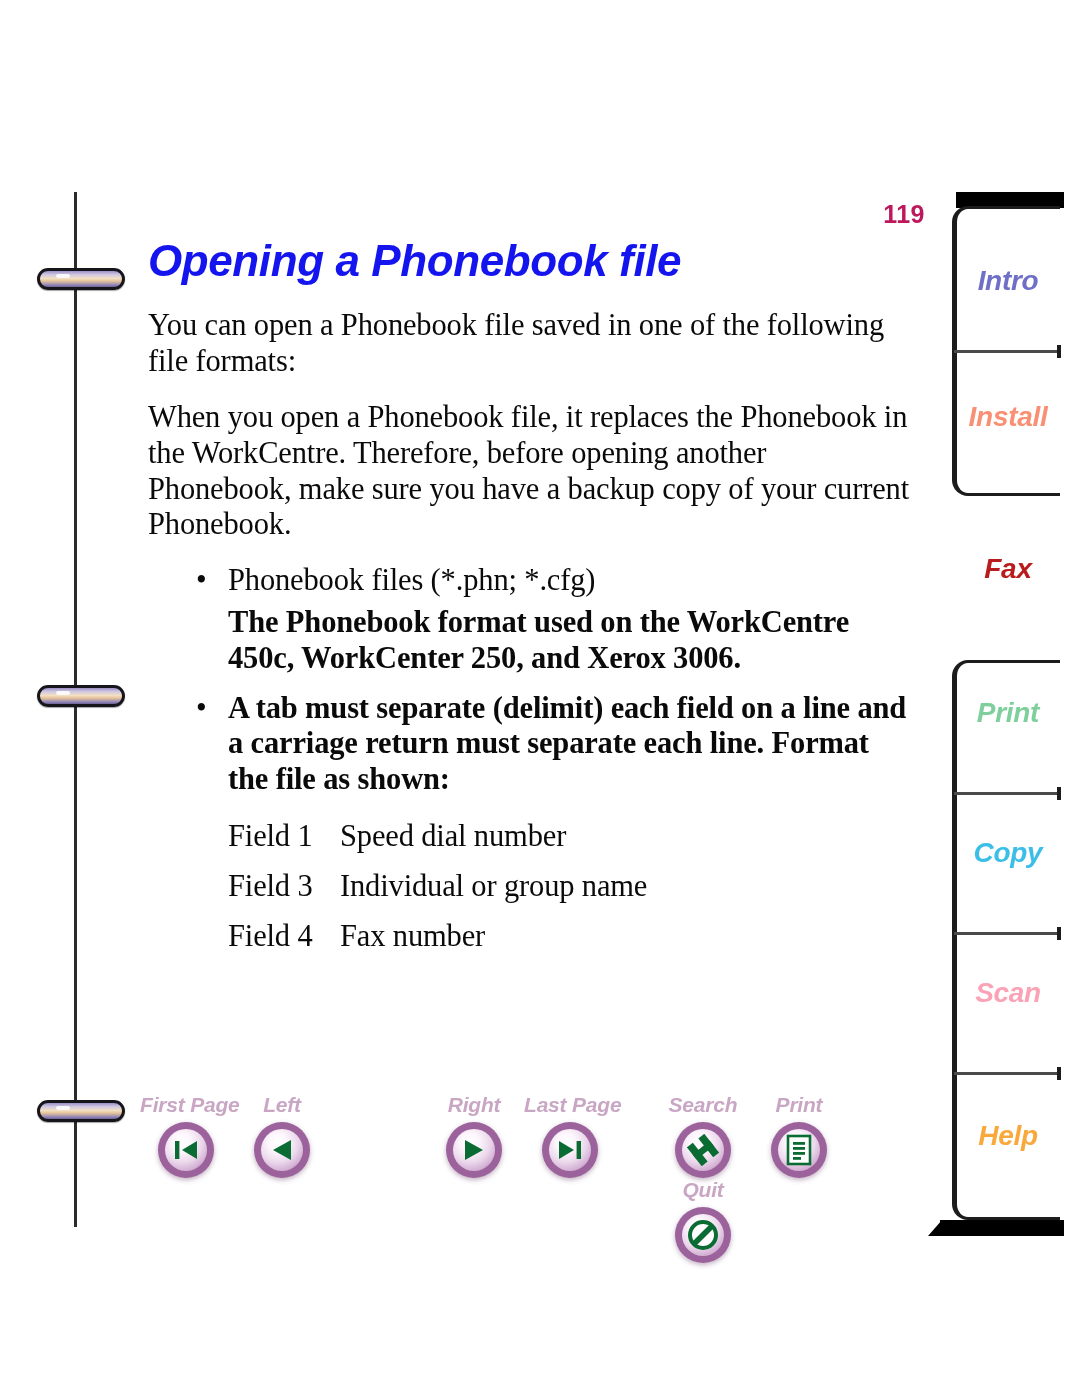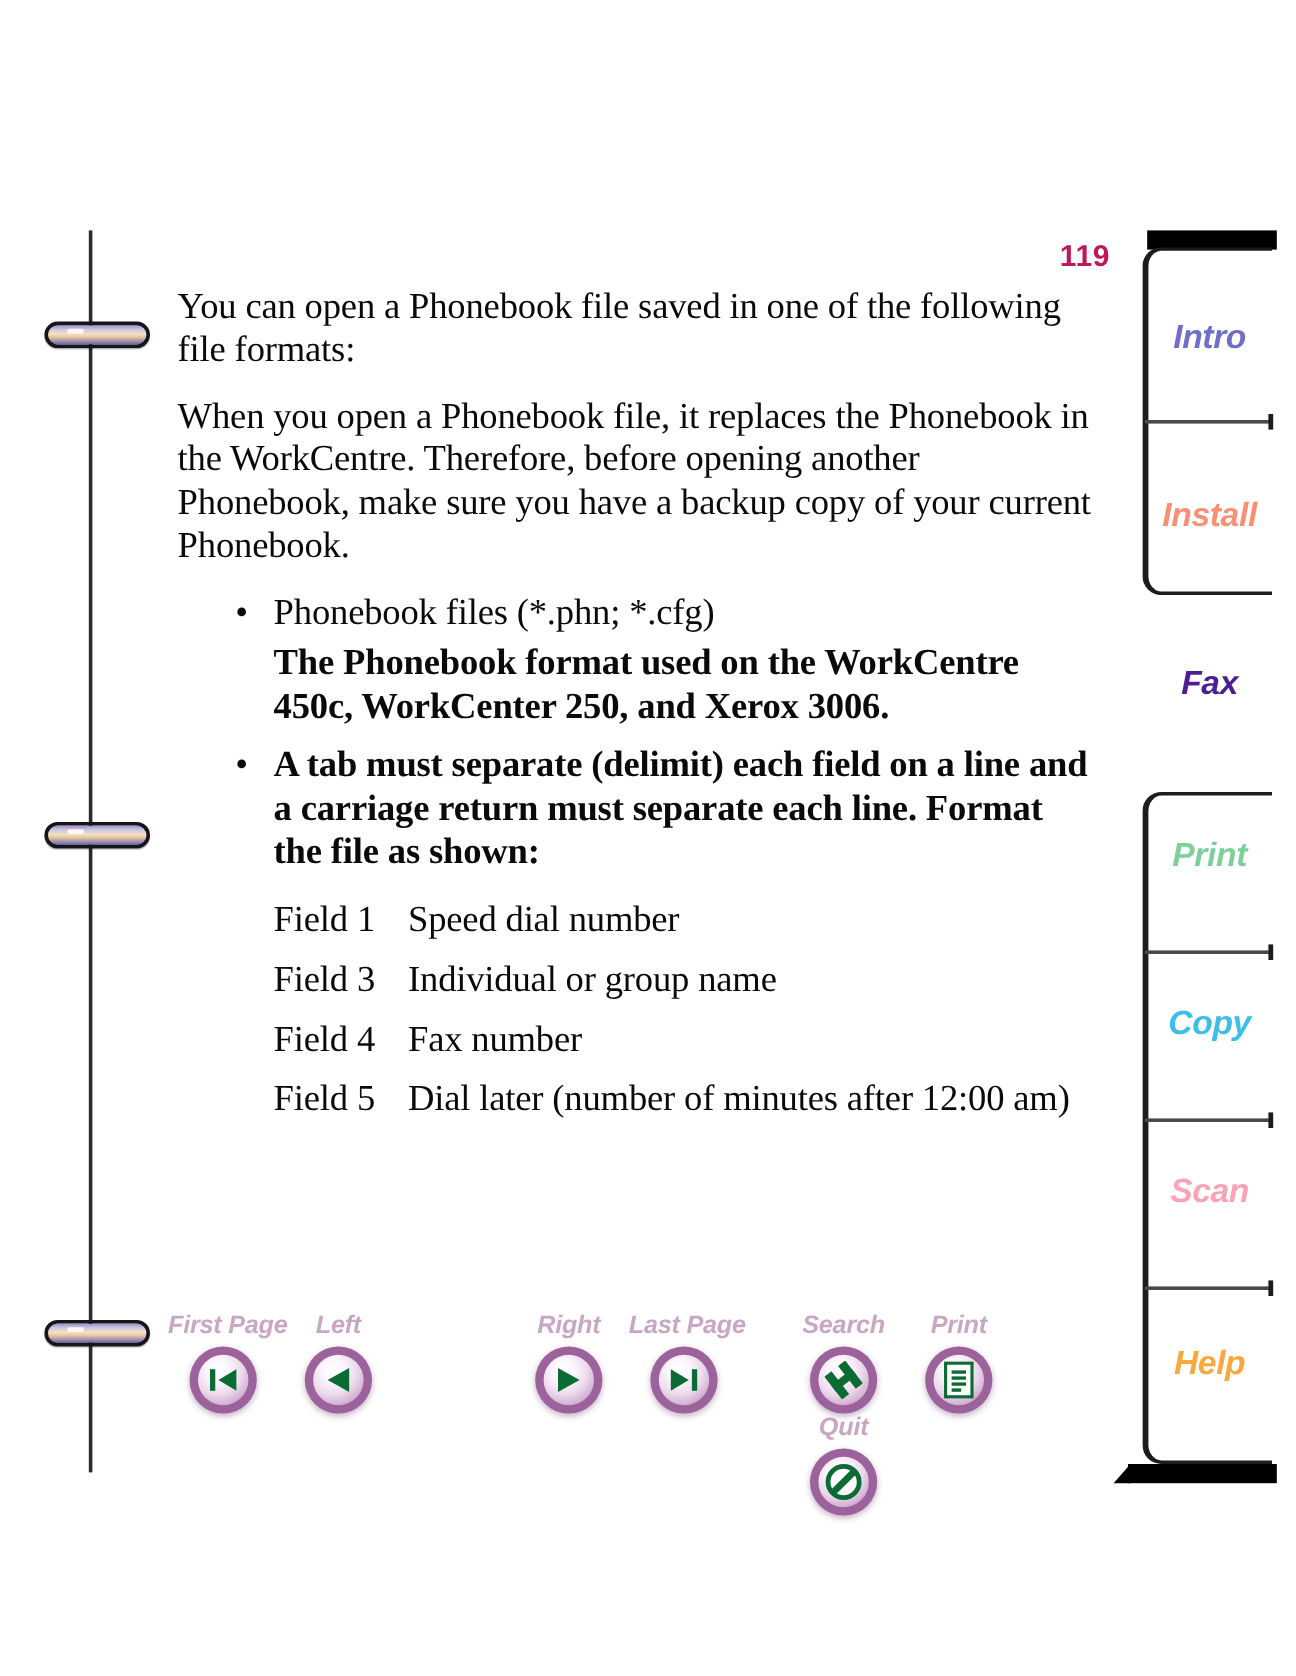--- a/index.html
+++ b/index.html
@@ -300,20 +300,21 @@
 
   <div id="spine"></div>
   <div class="ring" id="ring1"></div>
   <div class="ring" id="ring2"></div>
   <div class="ring" id="ring3"></div>
 
   <div id="page-number">119</div>
 
   <div id="content">
 
+    <h1 id="title">Opening a Phonebook file</h1>
 
     <p class="body">You can open a Phonebook file saved in one of the following file formats:</p>
     <p class="body">When you open a Phonebook file, it replaces the Phonebook in the WorkCentre. Therefore, before opening another Phonebook, make sure you have a backup copy of your current Phonebook.</p>
 
     <ul class="formats">
       <li>
         <div class="bullet-line">
           <span class="dot">•</span>
           <span>Phonebook files (*.phn; *.cfg)</span>
         </div>
@@ -334,24 +335,20 @@
           <td>Speed dial number</td>
         </tr>
         <tr>
           <td class="fld">Field 3</td>
           <td>Individual or group name</td>
         </tr>
         <tr>
           <td class="fld">Field 4</td>
           <td>Fax number</td>
         </tr>
-        <tr>
-          <td class="fld">Field 5</td>
-          <td>Dial later (number of minutes after 12:00 am)</td>
-        </tr>
       </tbody>
     </table>
   </div>
 
   <div id="navbar">
 
     <div class="navgroup" id="navgroup-left">
 
       <div class="navbtn">
         <span class="nav-label">First Page</span>
@@ -451,26 +448,26 @@
   <div id="tabrail">
 
     <div class="cap" id="cap-top"></div>
 
     <div class="tabbox" id="tabbox-upper"></div>
 
     <div class="tab" style="top:90px">
       <span class="tab-label" style="color:#6f6fc8">Intro</span>
     </div>
     <div class="divider" style="top:160px"></div>
-    <div class="tab" style="top:238px">
+    <div class="tab" style="top:226px">
       <span class="tab-label" style="color:#f99074">Install</span>
     </div>
 
     <div class="tab" style="top:378px">
-      <span class="tab-label" style="color:#4c1d95">Fax</span>
+      <span class="tab-label" style="color:#b91c1c">Fax</span>
     </div>
 
     <div class="tabbox" id="tabbox-lower"></div>
 
     <div class="tab" style="top:522px">
       <span class="tab-label" style="color:#7ecf9b">Print</span>
     </div>
     <div class="divider" style="top:602px"></div>
     <div class="tab" style="top:662px">
       <span class="tab-label" style="color:#3bbfe8">Copy</span>

